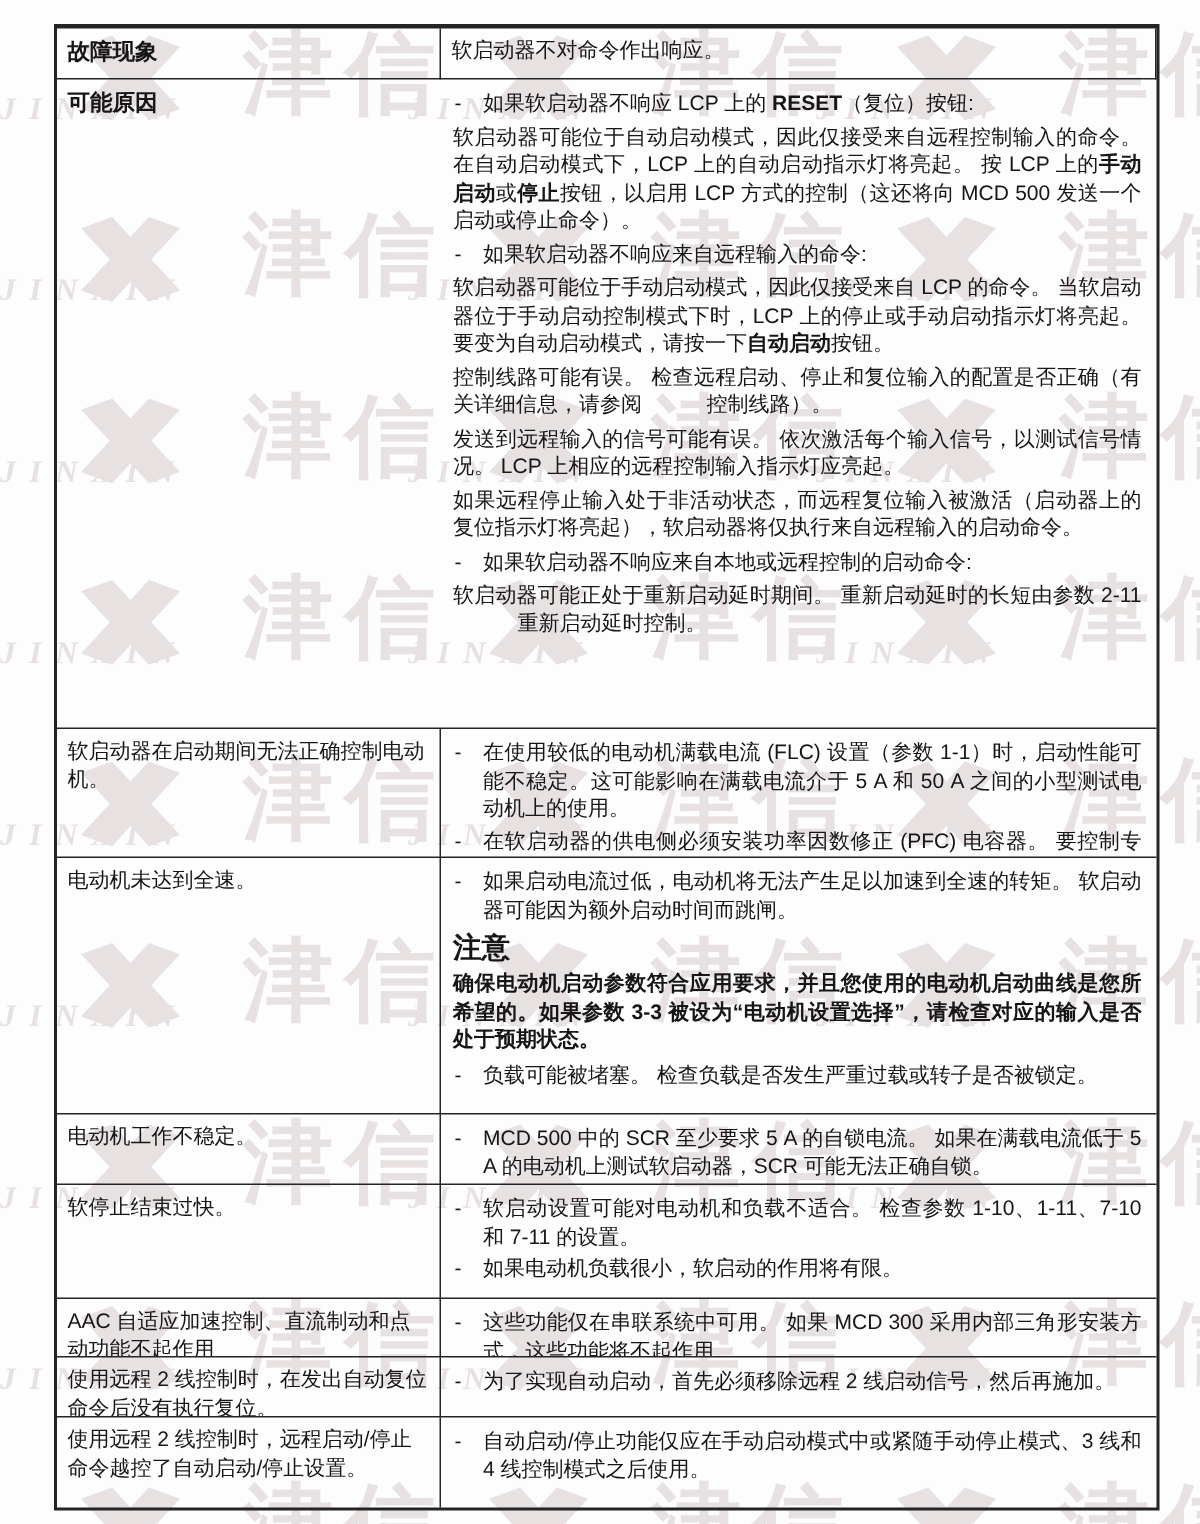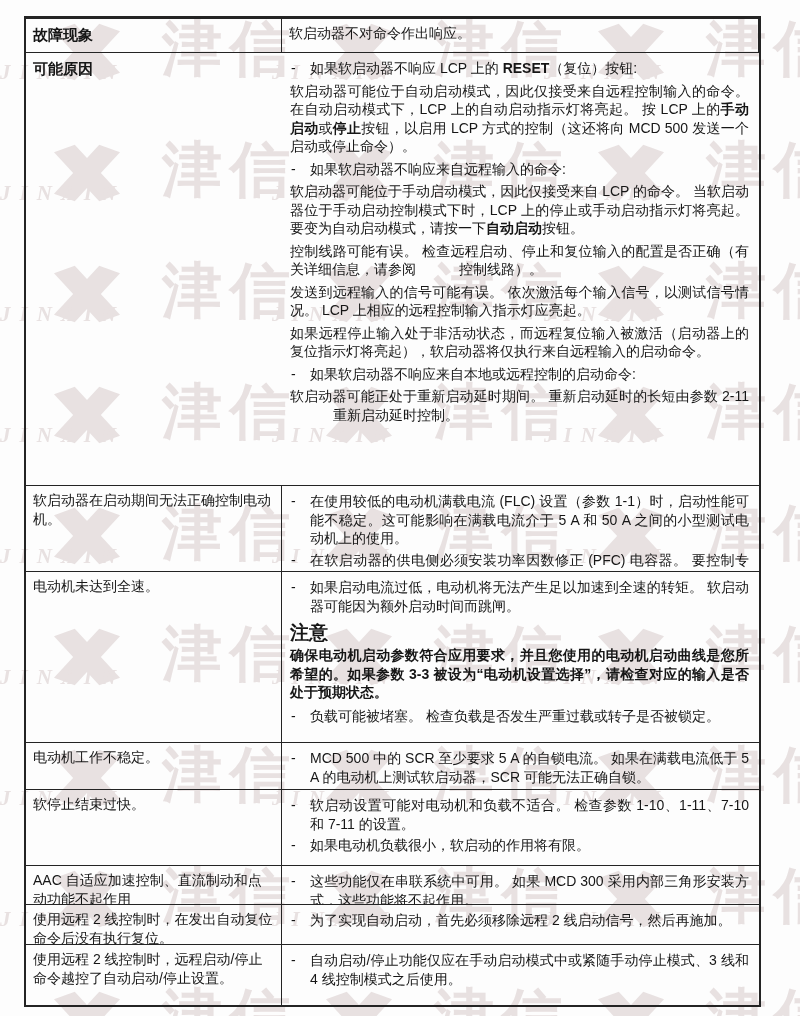--- a/index.html
+++ b/index.html
@@ -20,21 +20,21 @@
   }
   .wm-en{
     position:absolute;left:-14px;top:46px;
     font-style:italic;font-weight:bold;
     font-family:"Liberation Serif","DejaVu Serif",serif;
     font-size:21px;letter-spacing:9px;
   }
 
   
   .doc-table{
-    position:absolute;left:24px;top:16px;width:733px;z-index:1;
+    position:absolute;left:36px;top:16px;width:733px;z-index:1;
     display:grid;grid-template-columns:256px 477px;
     border:2px solid #242424;border-top-width:3px;
     background:transparent;
   }
   .cell{
     box-sizing:border-box;
     border-right:1px solid #242424;border-bottom:1px solid #242424;
     color:#161616;font-size:14px;line-height:18.5px;
     overflow:hidden;
   }

